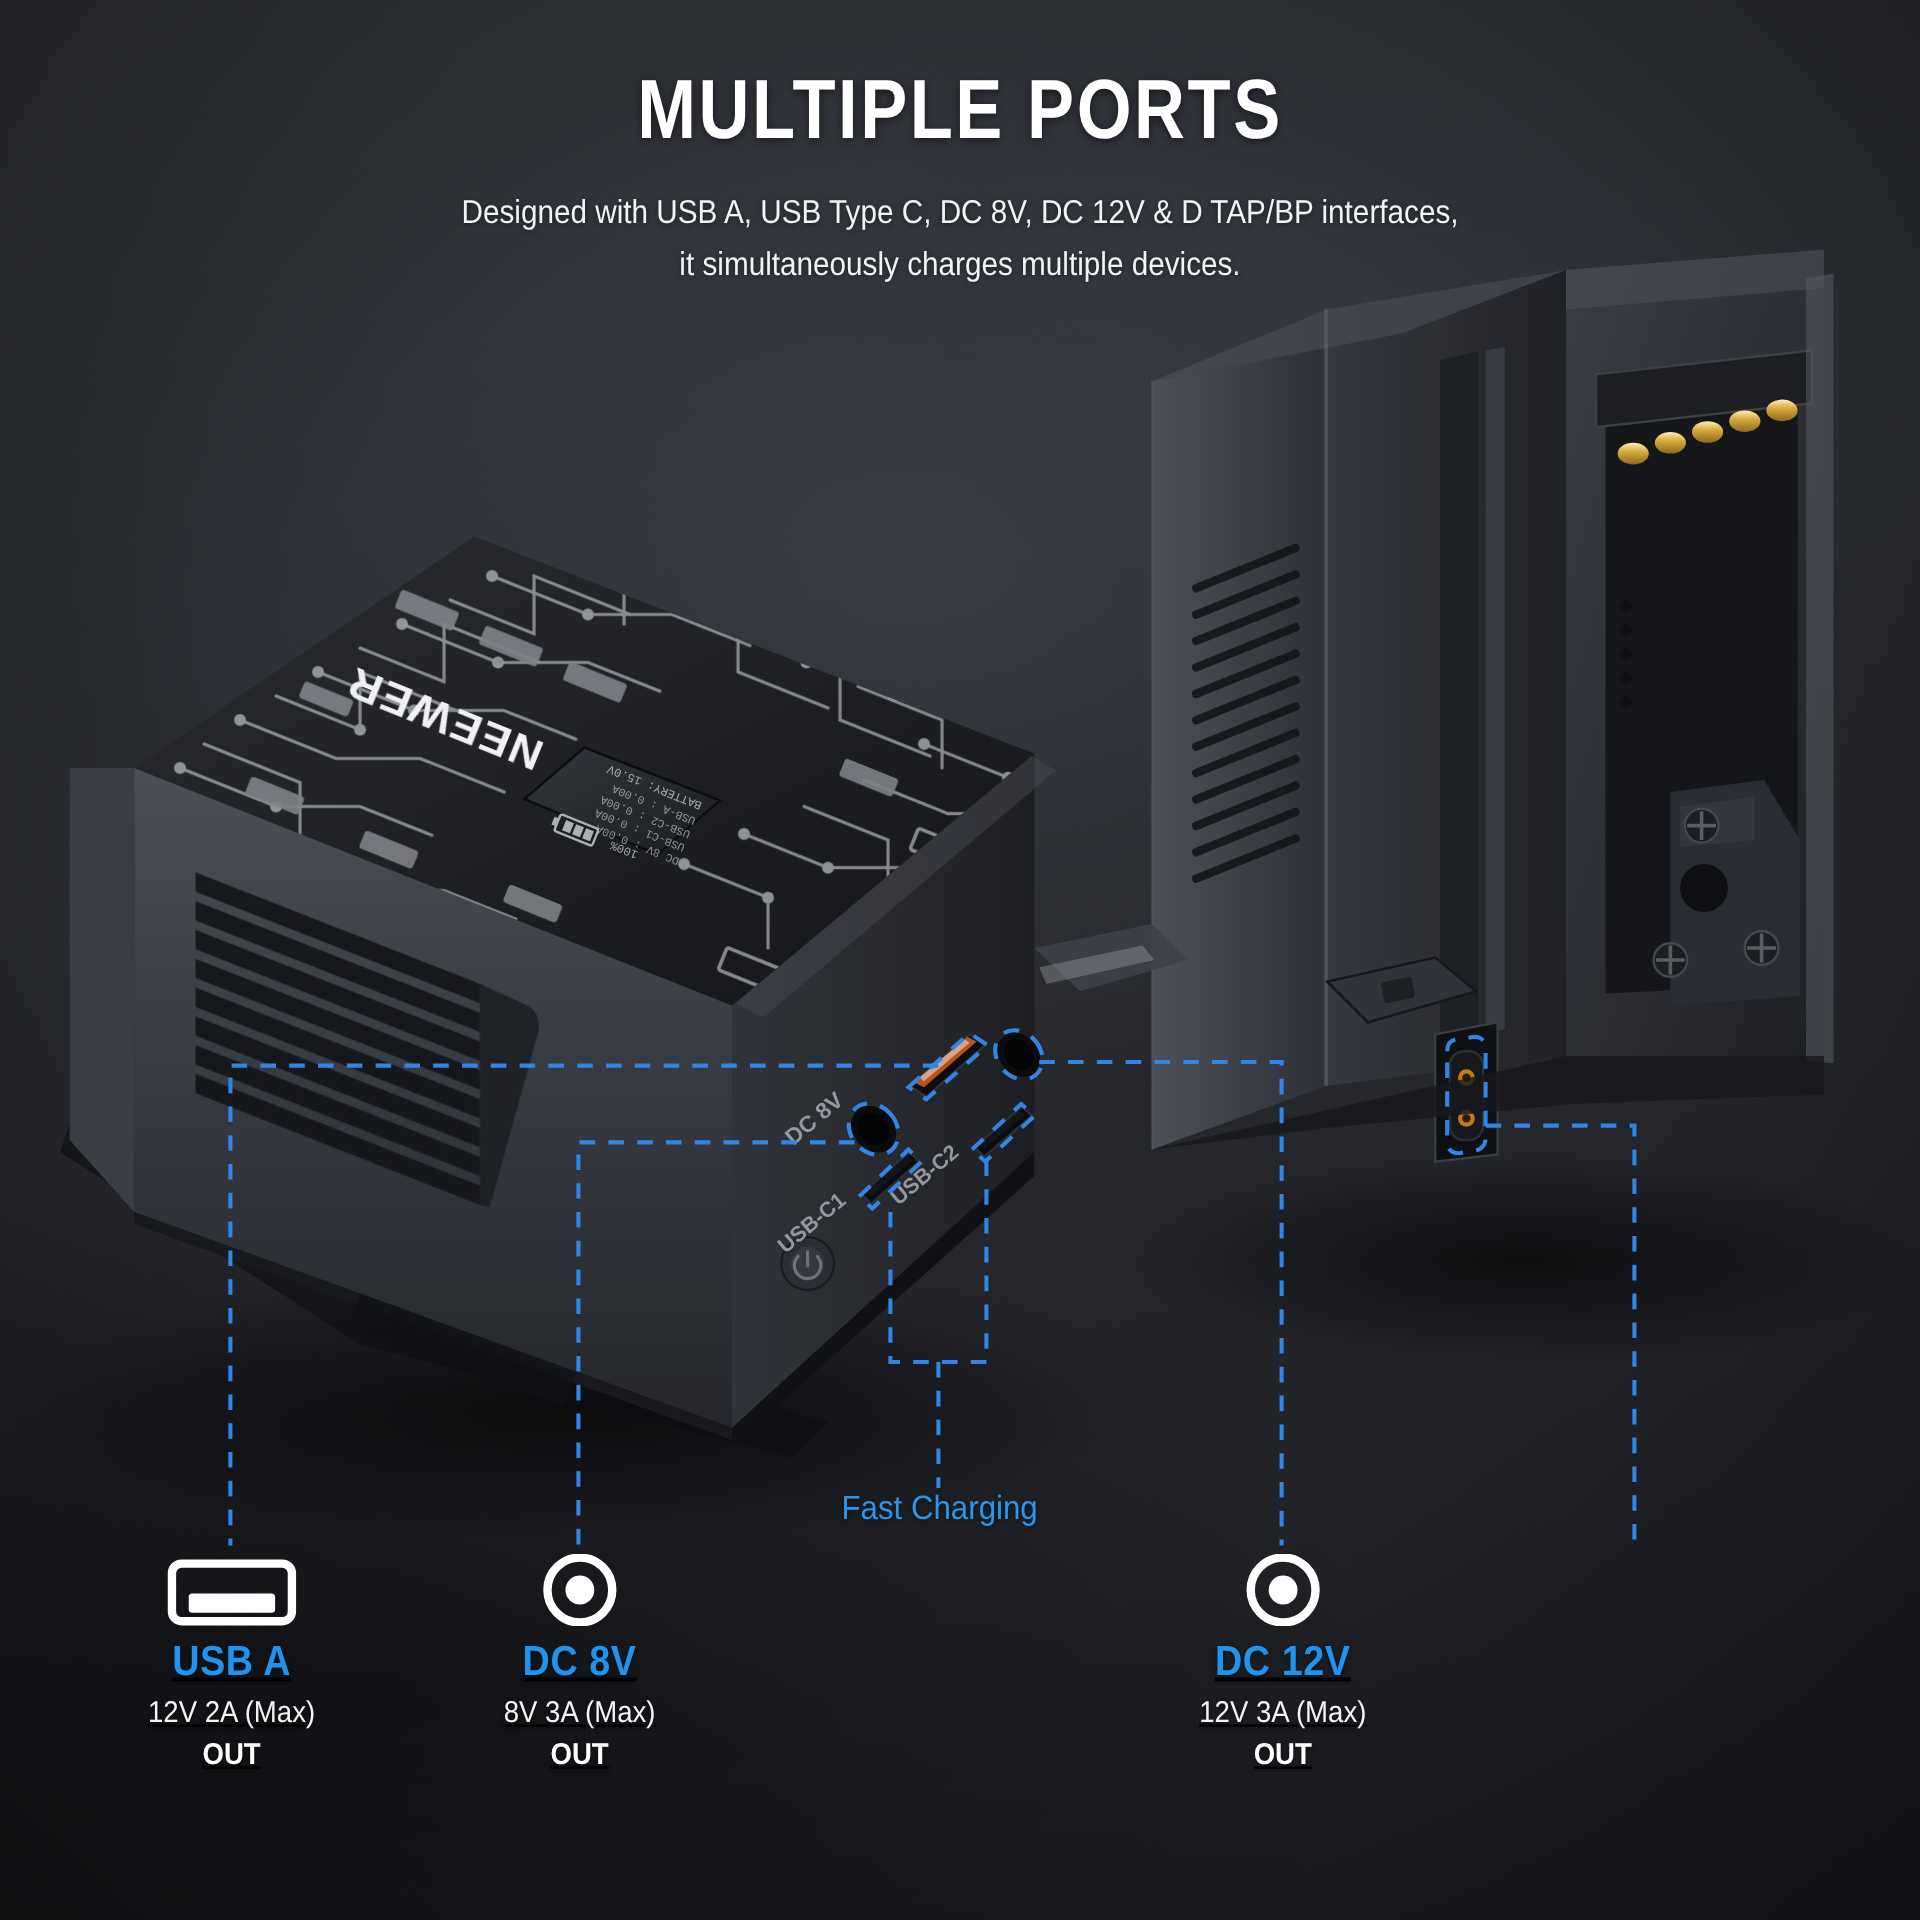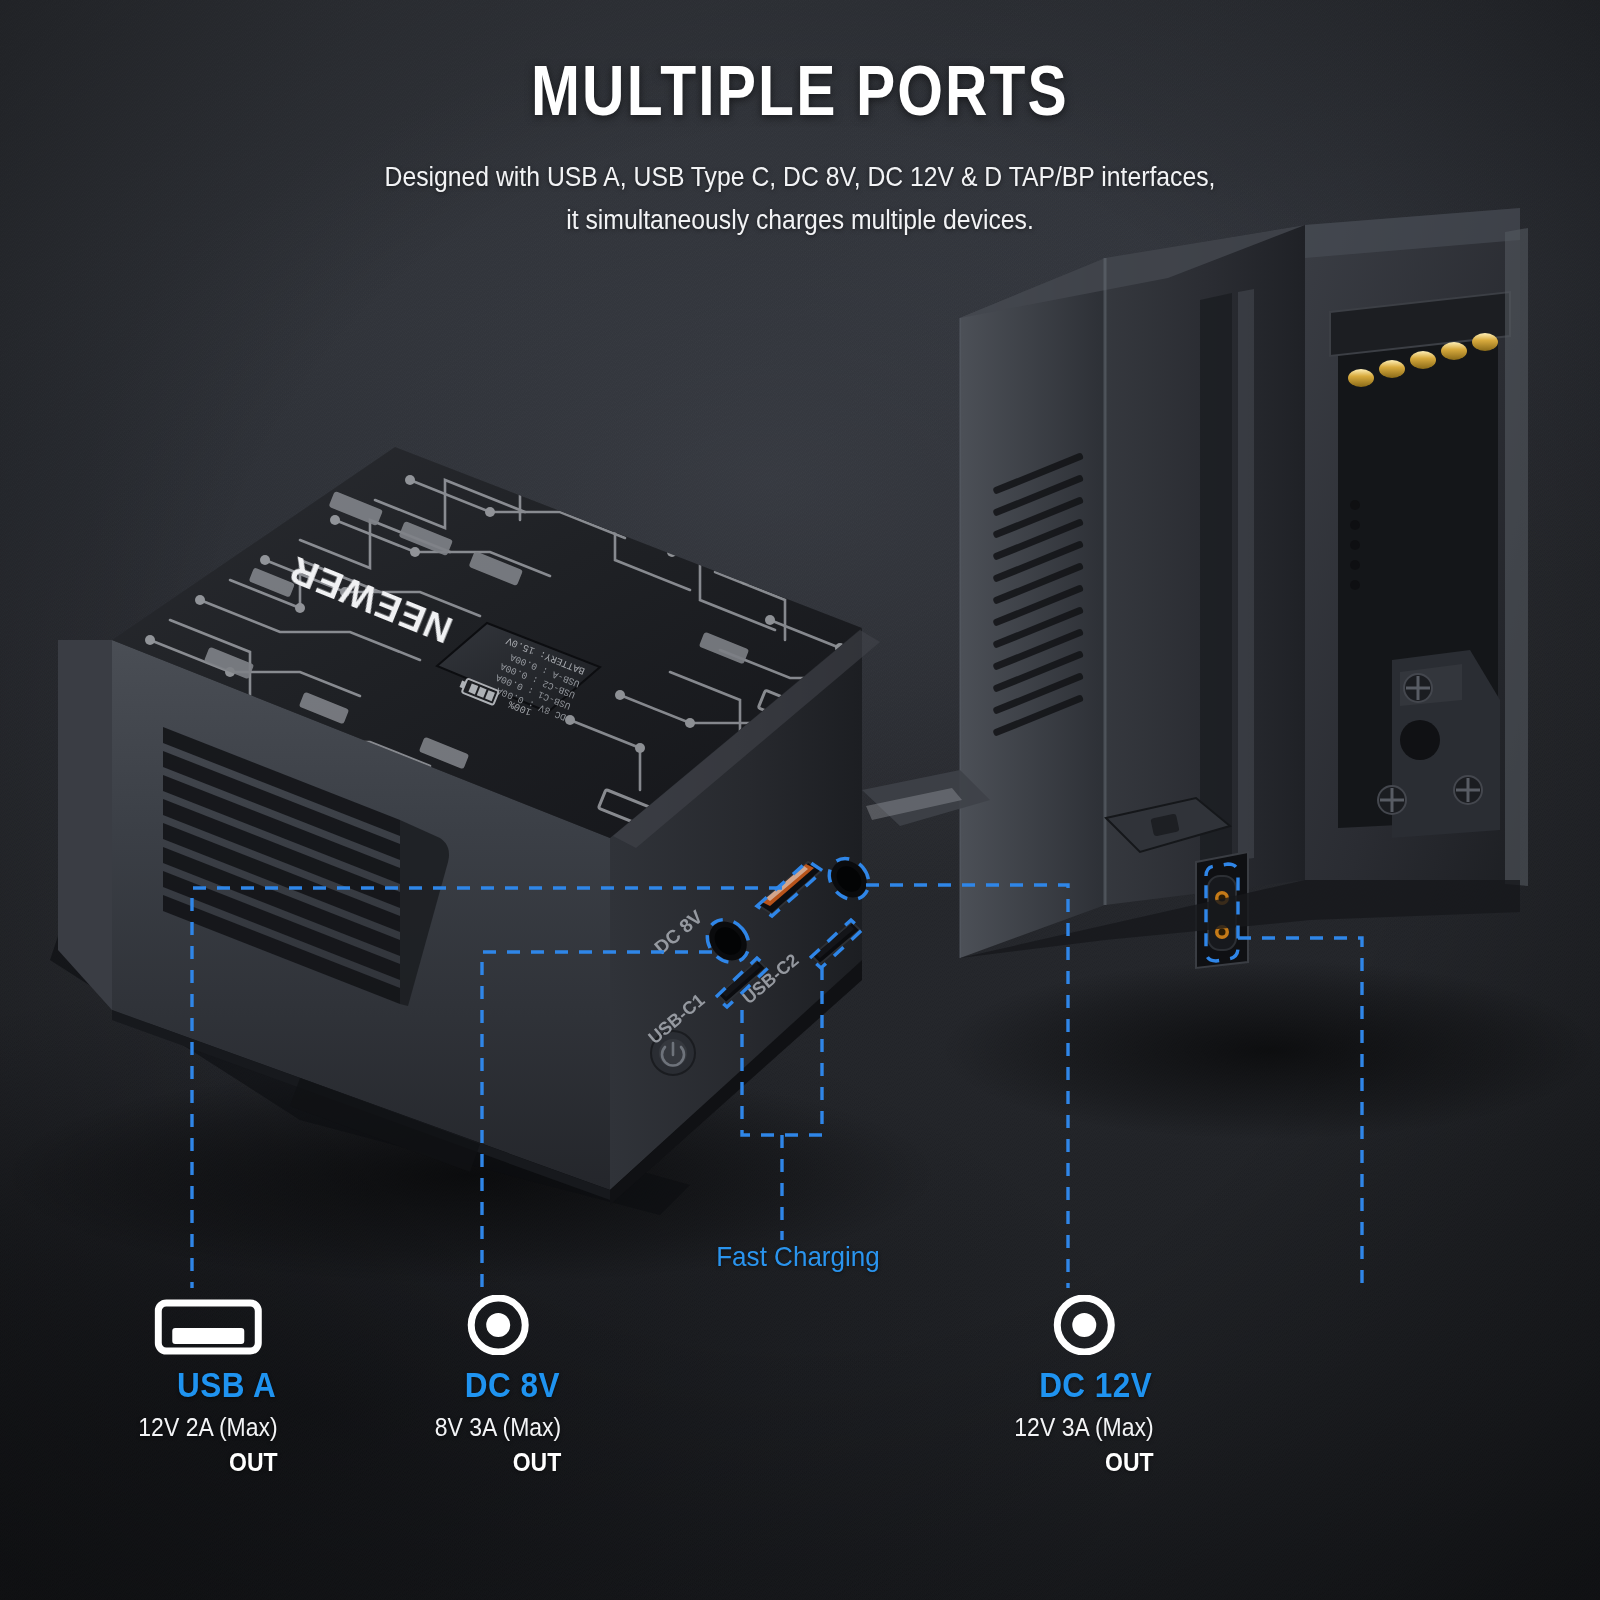--- a/index.html
+++ b/index.html
@@ -42,22 +42,22 @@
   .subtitle div{white-space:nowrap;}
 
   
   .art{position:absolute;inset:0;z-index:10;}
   .art svg{position:absolute;left:0;top:0;}
 
   
   .callouts{position:absolute;inset:0;z-index:25;pointer-events:none;}
 
   
-  .labels{position:absolute;left:16px;top:1275px;width:1380px;height:260px;z-index:45;}
-  .lbl{position:absolute;text-align:right;}
+  .labels{position:absolute;left:1px;top:1275px;width:1380px;height:260px;z-index:45;}
+  .lbl{position:absolute;text-align:center;text-decoration:underline;}
   .lbl .ico{height:62px;display:flex;align-items:flex-end;justify-content:center;margin-bottom:12px;}
   .lbl .name{
     font-size:35px;font-weight:bold;color:#1f93f0;letter-spacing:.5px;
     transform:scaleX(.9);line-height:1.05;white-space:nowrap;
     text-shadow:0 1px 4px rgba(0,0,0,.55);
   }
   .lbl .spec{
     font-size:25px;color:#f3f4f6;margin-top:7px;transform:scaleX(.92);
     white-space:nowrap;line-height:1.28;text-shadow:0 1px 4px rgba(0,0,0,.5);
   }

